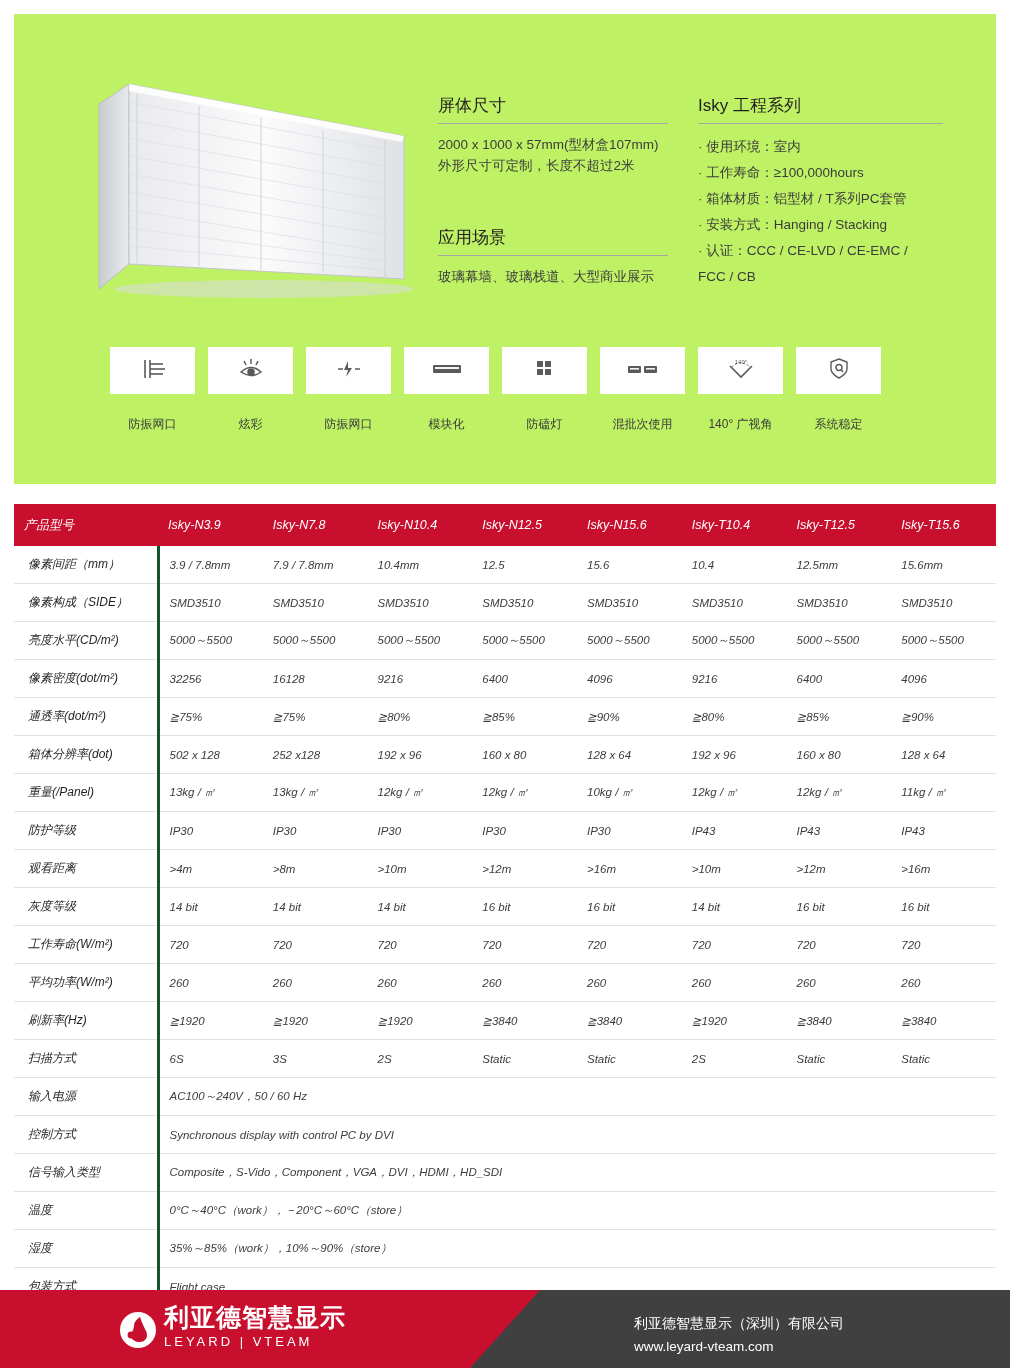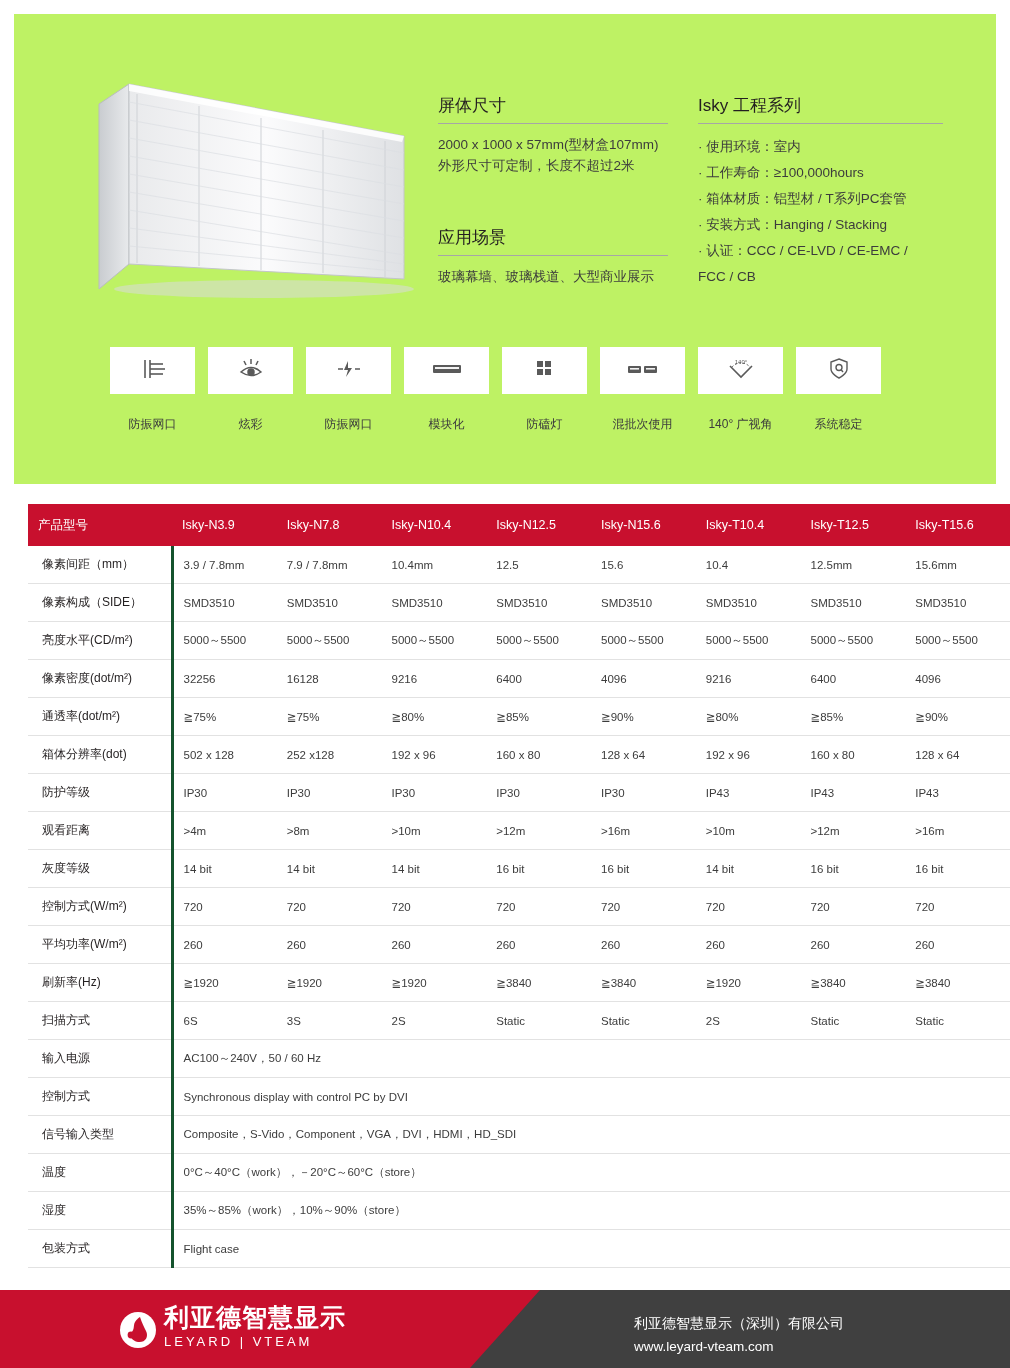--- a/index.html
+++ b/index.html
@@ -40,22 +40,22 @@
     width:85px; height:47px; background:#ffffff;
     display:flex; align-items:center; justify-content:center;
   }
   .icon-label {
     margin-top:22px; text-align:center; font-size:12px; color:#3c3c3c;
     white-space:nowrap;
   }
 
   
   table.spec-table {
-    position:absolute; left:28px; top:504px; width:982px;
-    border-collapse:collapse; table-layout:fixed;
+    position:absolute; left:14px; top:504px; width:982px;
+    border-collapse:collapse; table-layout:fixed;font-style:italic;
   }
   table.spec-table th {
     background:#c8102e; color:#ffffff; font-size:12.5px; font-weight:normal;
     text-align:left; padding:12px 10px; height:42px;
   }
   table.spec-table td {
     font-size:11.5px; color:#3c3c3c; padding:10px;
     border-bottom:1px solid #e2e2e2; height:33px; vertical-align:middle;
   }
   table.spec-table td.label {
@@ -372,20 +372,31 @@
         <td>502 x 128</td>
         <td>252 x128</td>
         <td>192 x 96</td>
         <td>160 x 80</td>
         <td>128 x 64</td>
         <td>192 x 96</td>
         <td>160 x 80</td>
         <td>128 x 64</td>
       </tr>
       <tr>
+        <td class="label">重量(/Panel)</td>
+        <td>13kg / ㎡</td>
+        <td>13kg / ㎡</td>
+        <td>12kg / ㎡</td>
+        <td>12kg / ㎡</td>
+        <td>10kg / ㎡</td>
+        <td>12kg / ㎡</td>
+        <td>12kg / ㎡</td>
+        <td>11kg / ㎡</td>
+      </tr>
+      <tr>
         <td class="label">防护等级</td>
         <td>IP30</td>
         <td>IP30</td>
         <td>IP30</td>
         <td>IP30</td>
         <td>IP30</td>
         <td>IP43</td>
         <td>IP43</td>
         <td>IP43</td>
       </tr>
@@ -405,21 +416,21 @@
         <td>14 bit</td>
         <td>14 bit</td>
         <td>14 bit</td>
         <td>16 bit</td>
         <td>16 bit</td>
         <td>14 bit</td>
         <td>16 bit</td>
         <td>16 bit</td>
       </tr>
       <tr>
-        <td class="label">控制方式(W/m²)</td>
+        <td class="label">工作寿命(W/m²)</td>
         <td>720</td>
         <td>720</td>
         <td>720</td>
         <td>720</td>
         <td>720</td>
         <td>720</td>
         <td>720</td>
         <td>720</td>
       </tr>
       <tr>

